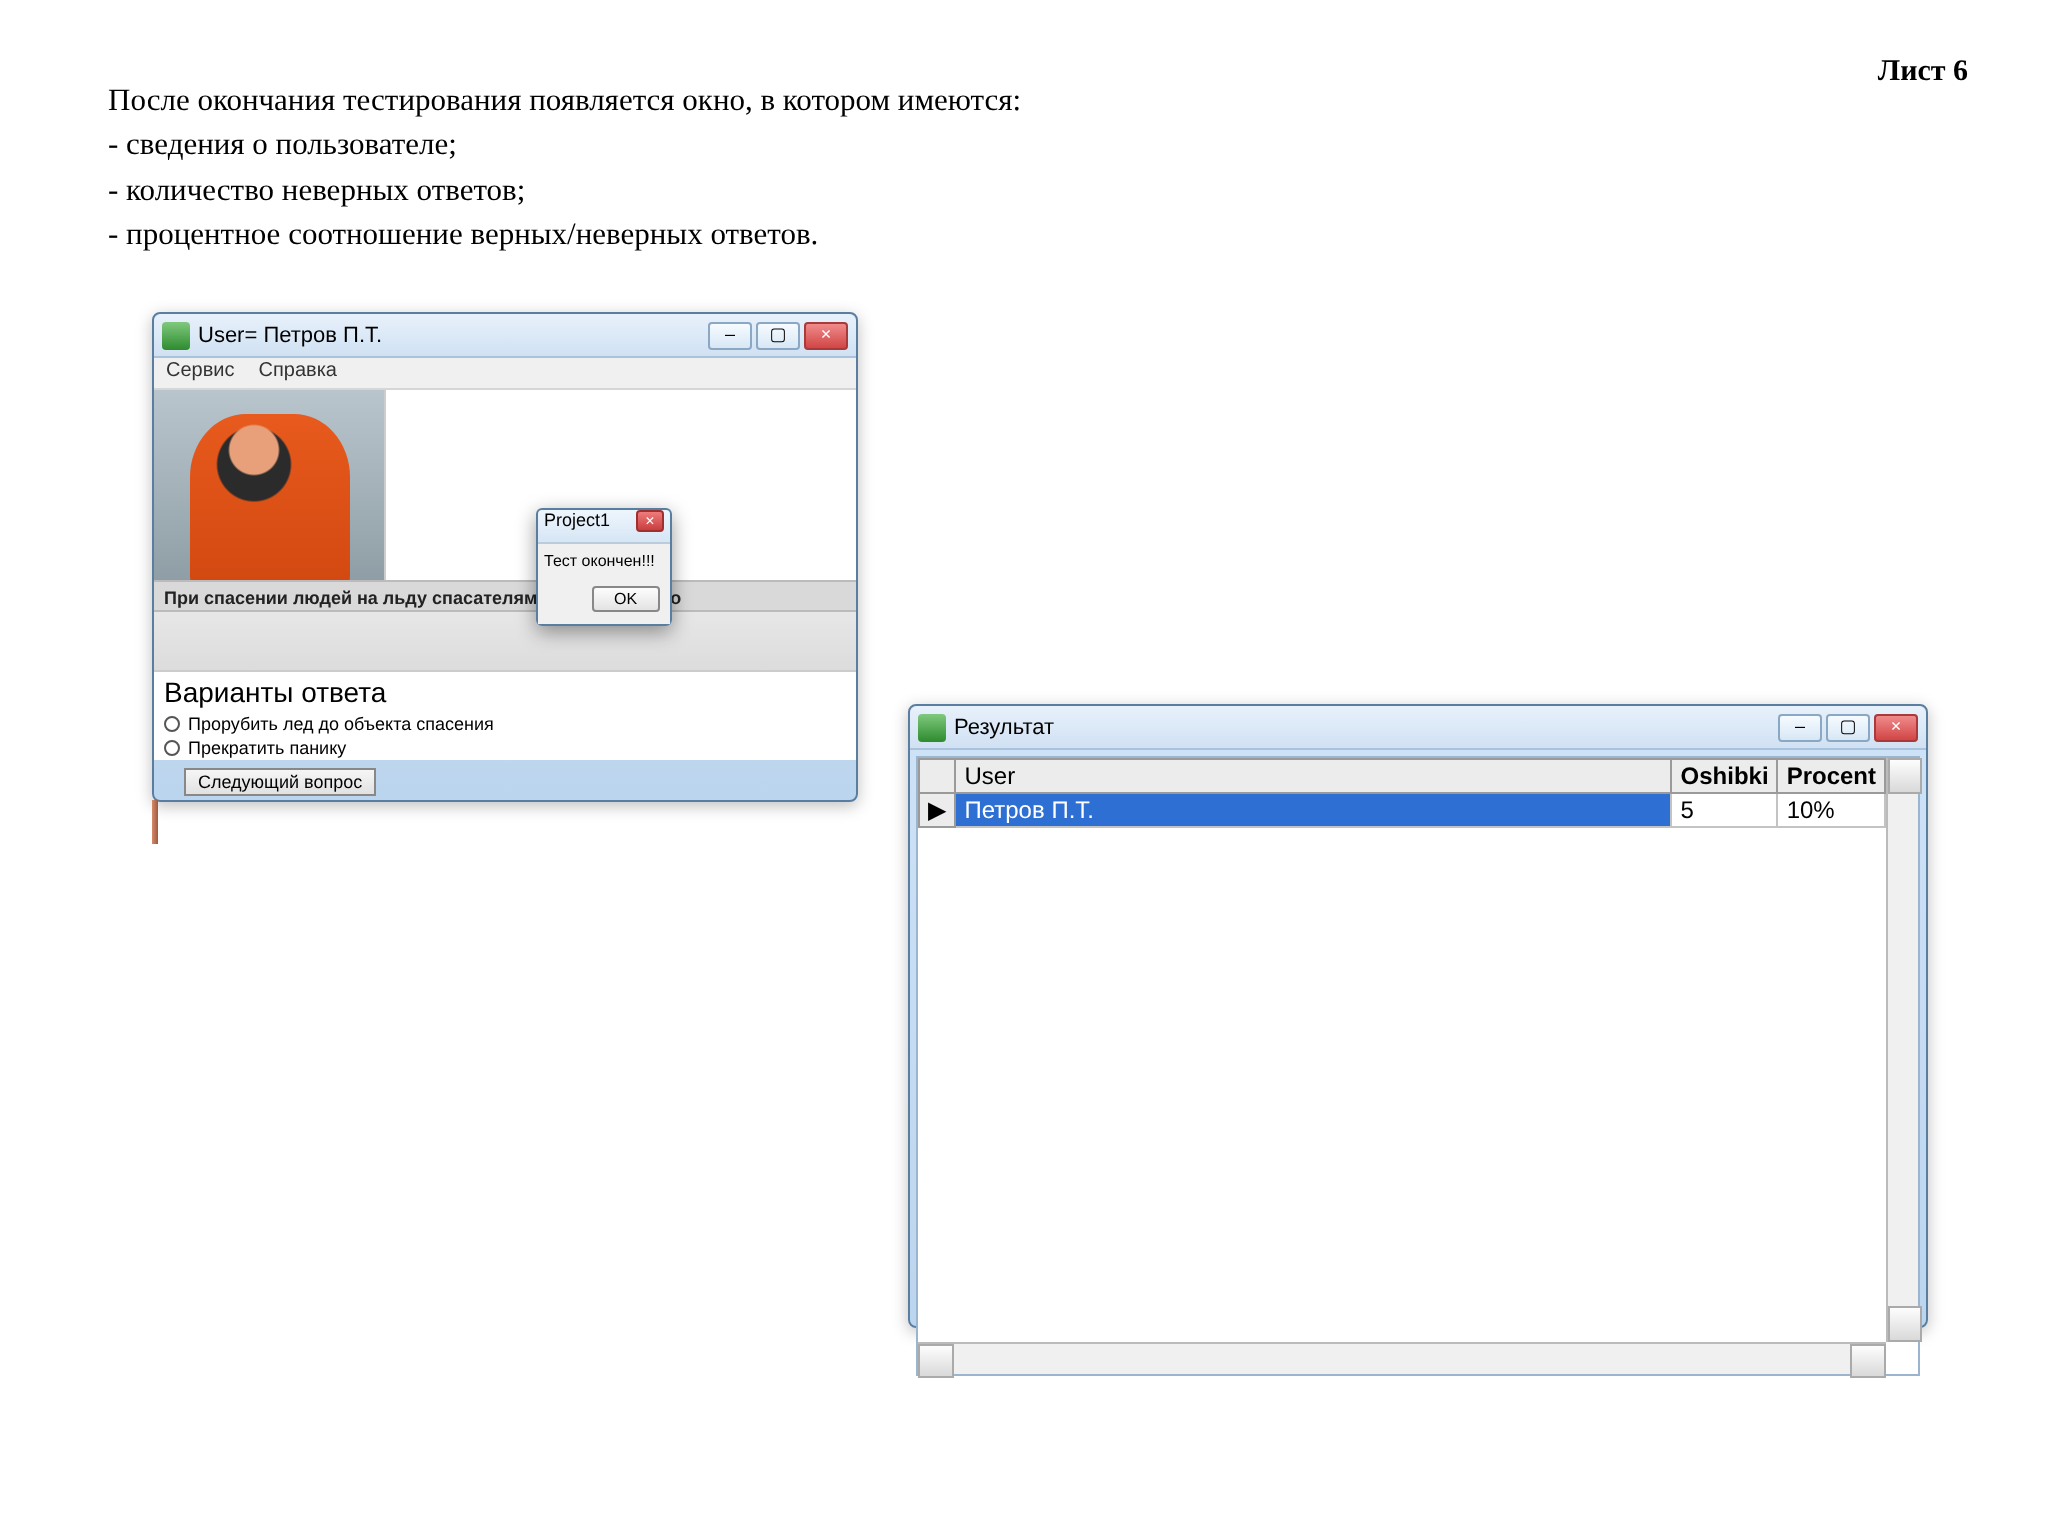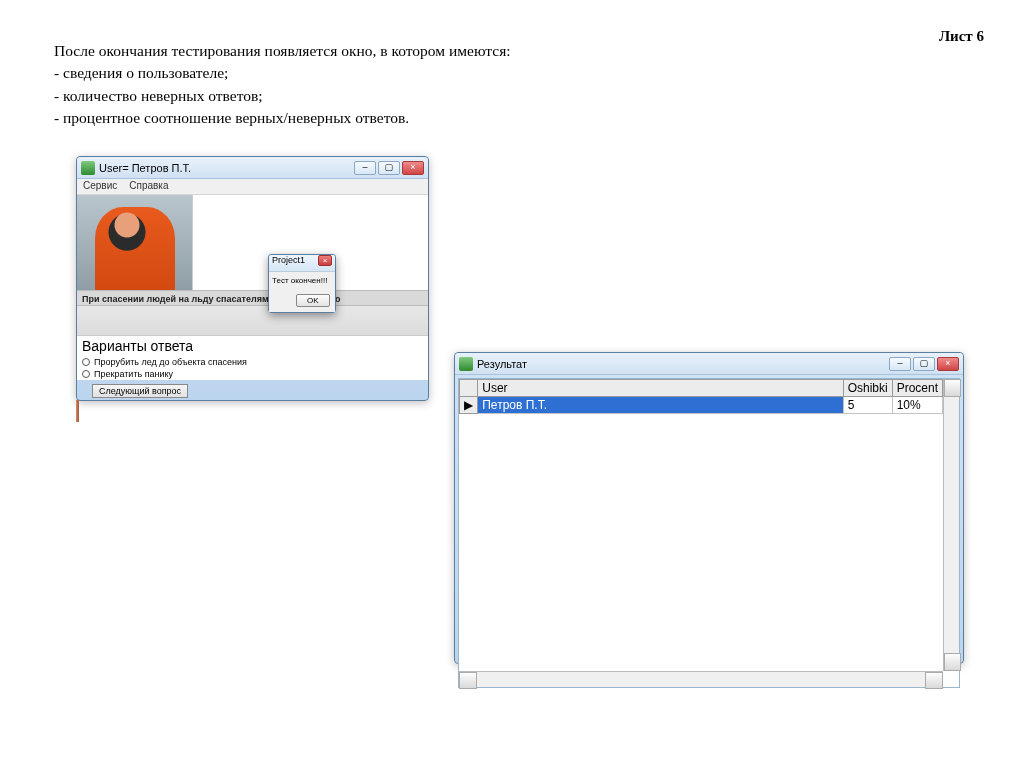--- a/index.html
+++ b/index.html
@@ -222,21 +222,21 @@
     border-collapse: collapse;
     font-size: 12px;
   }
   .win-right .grid th {
     background: #ececec;
     border: 1px solid #9a9a9a;
     text-align: left;
     padding: 1px 4px;
     font-weight: normal;
   }
-  .win-right .grid th.narrow { width: 42px; }
+  .win-right .grid th.narrow { width: 42px; font-weight: bold; }
   .win-right .grid th.rowhead { width: 14px; background:#ececec; }
   .win-right .grid td {
     border: 1px solid #c3c3c3;
     padding: 1px 4px;
     background: #fff;
   }
   .win-right .grid tr.selected td.usercell {
     background: #2d6fd2;
     color: #fff;
   }

